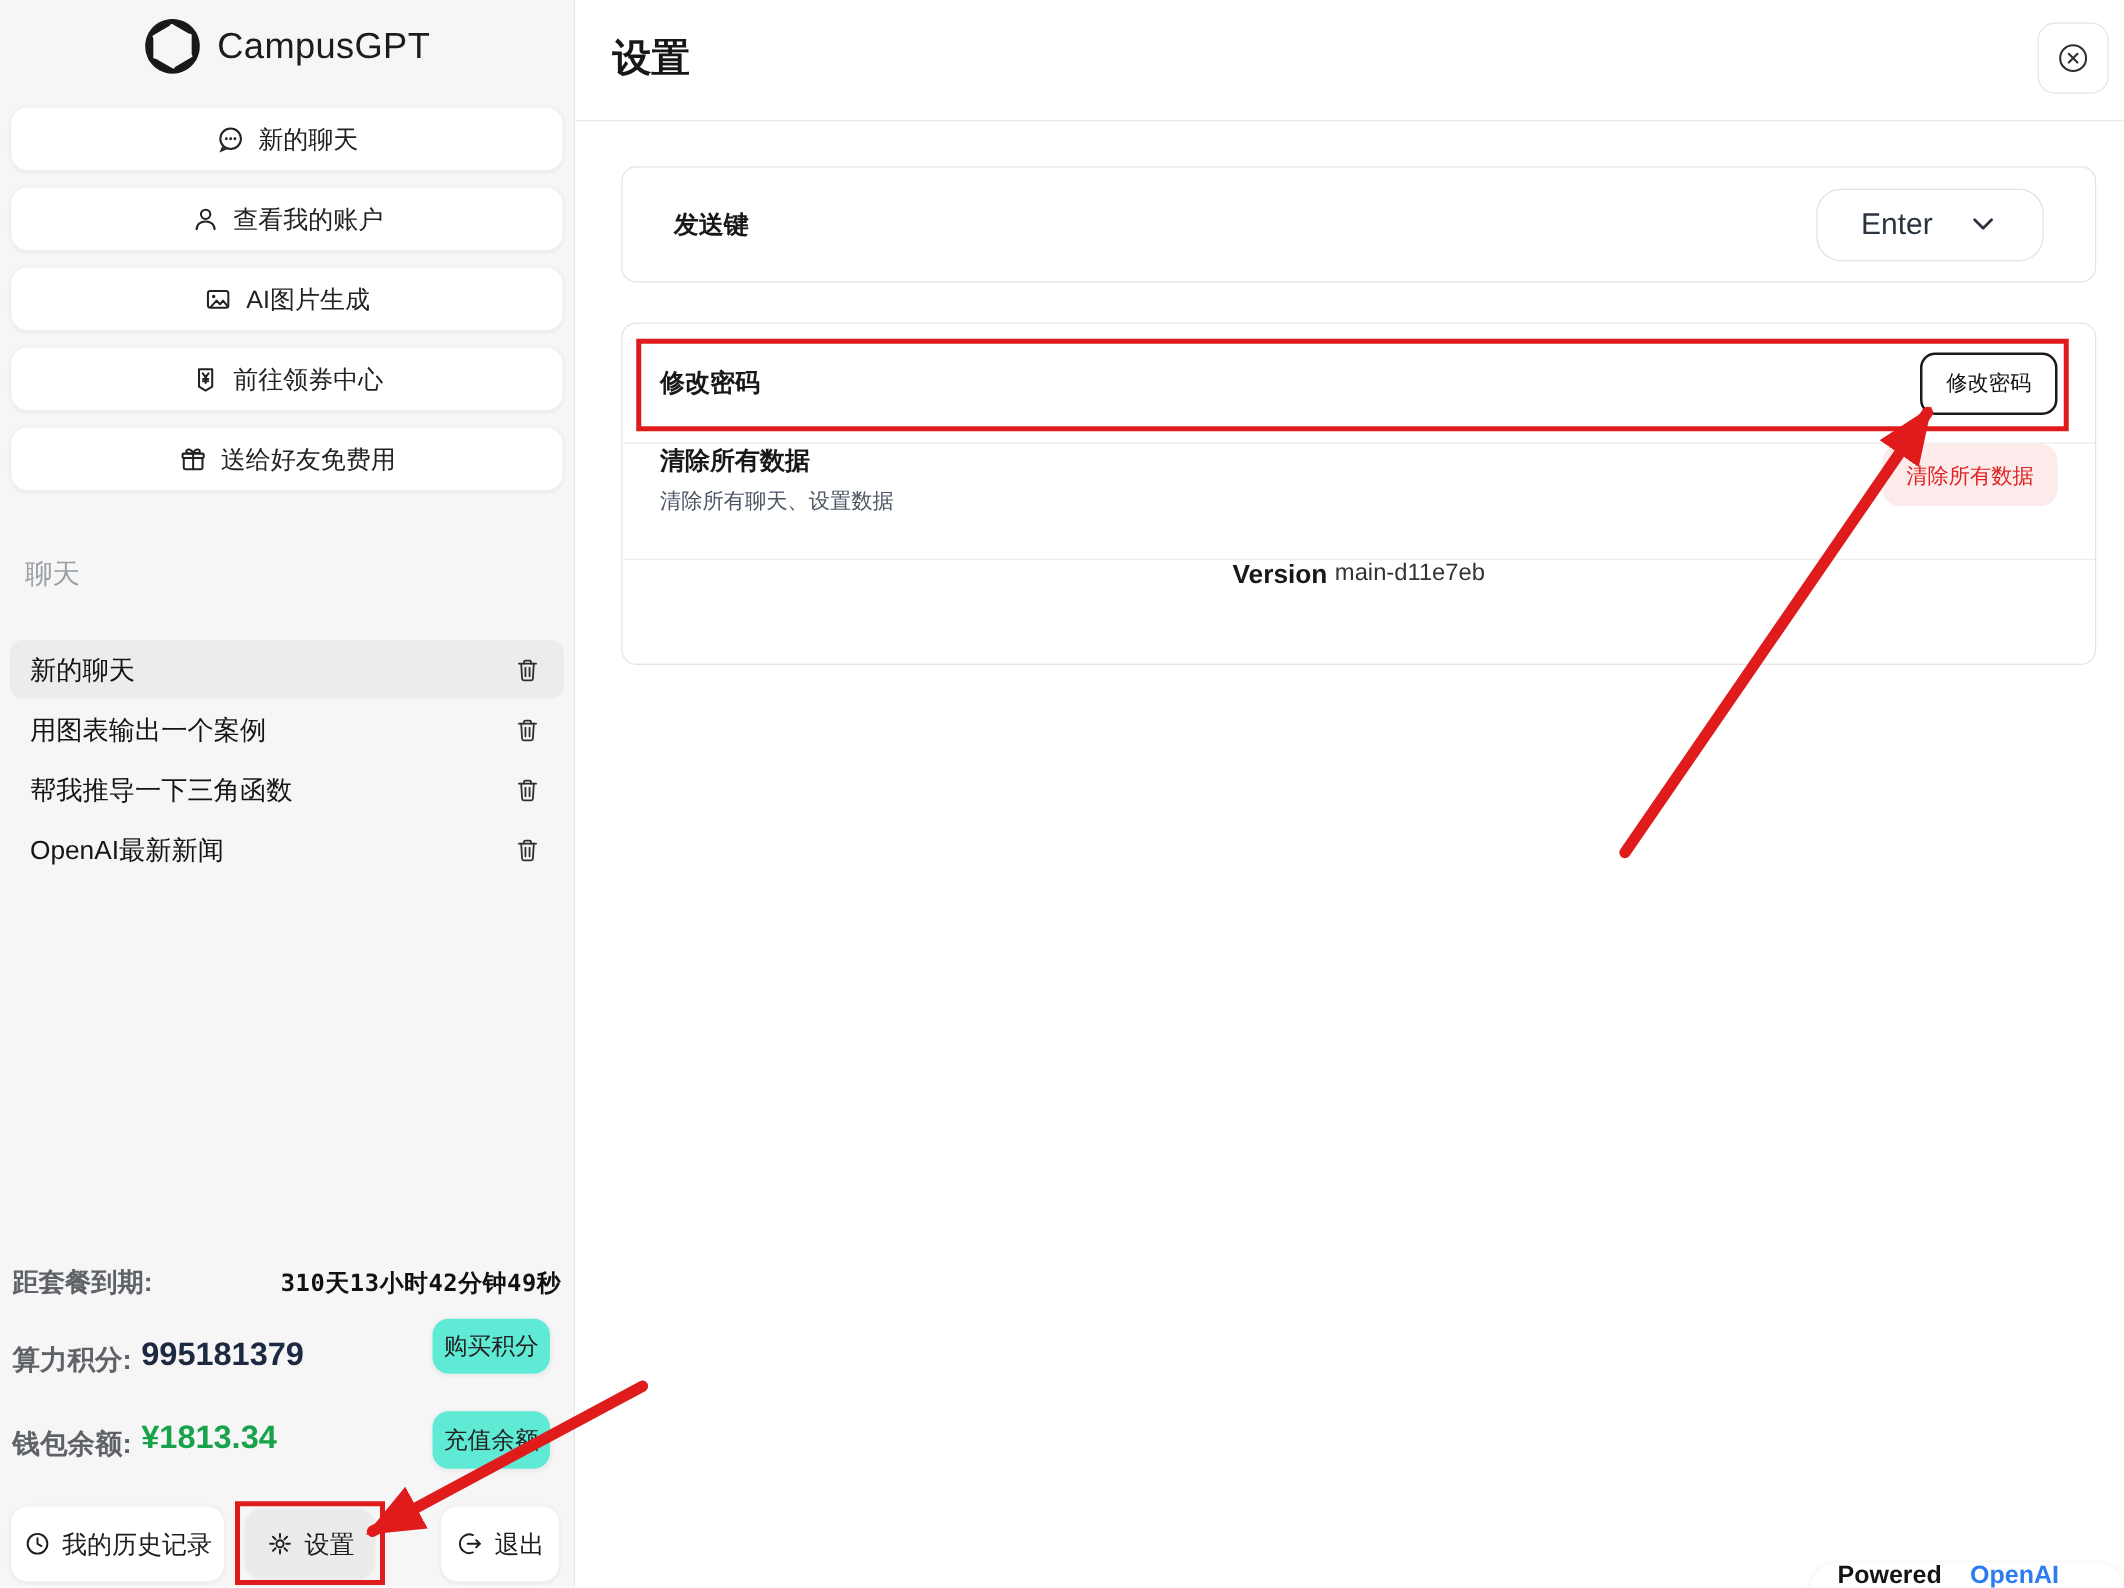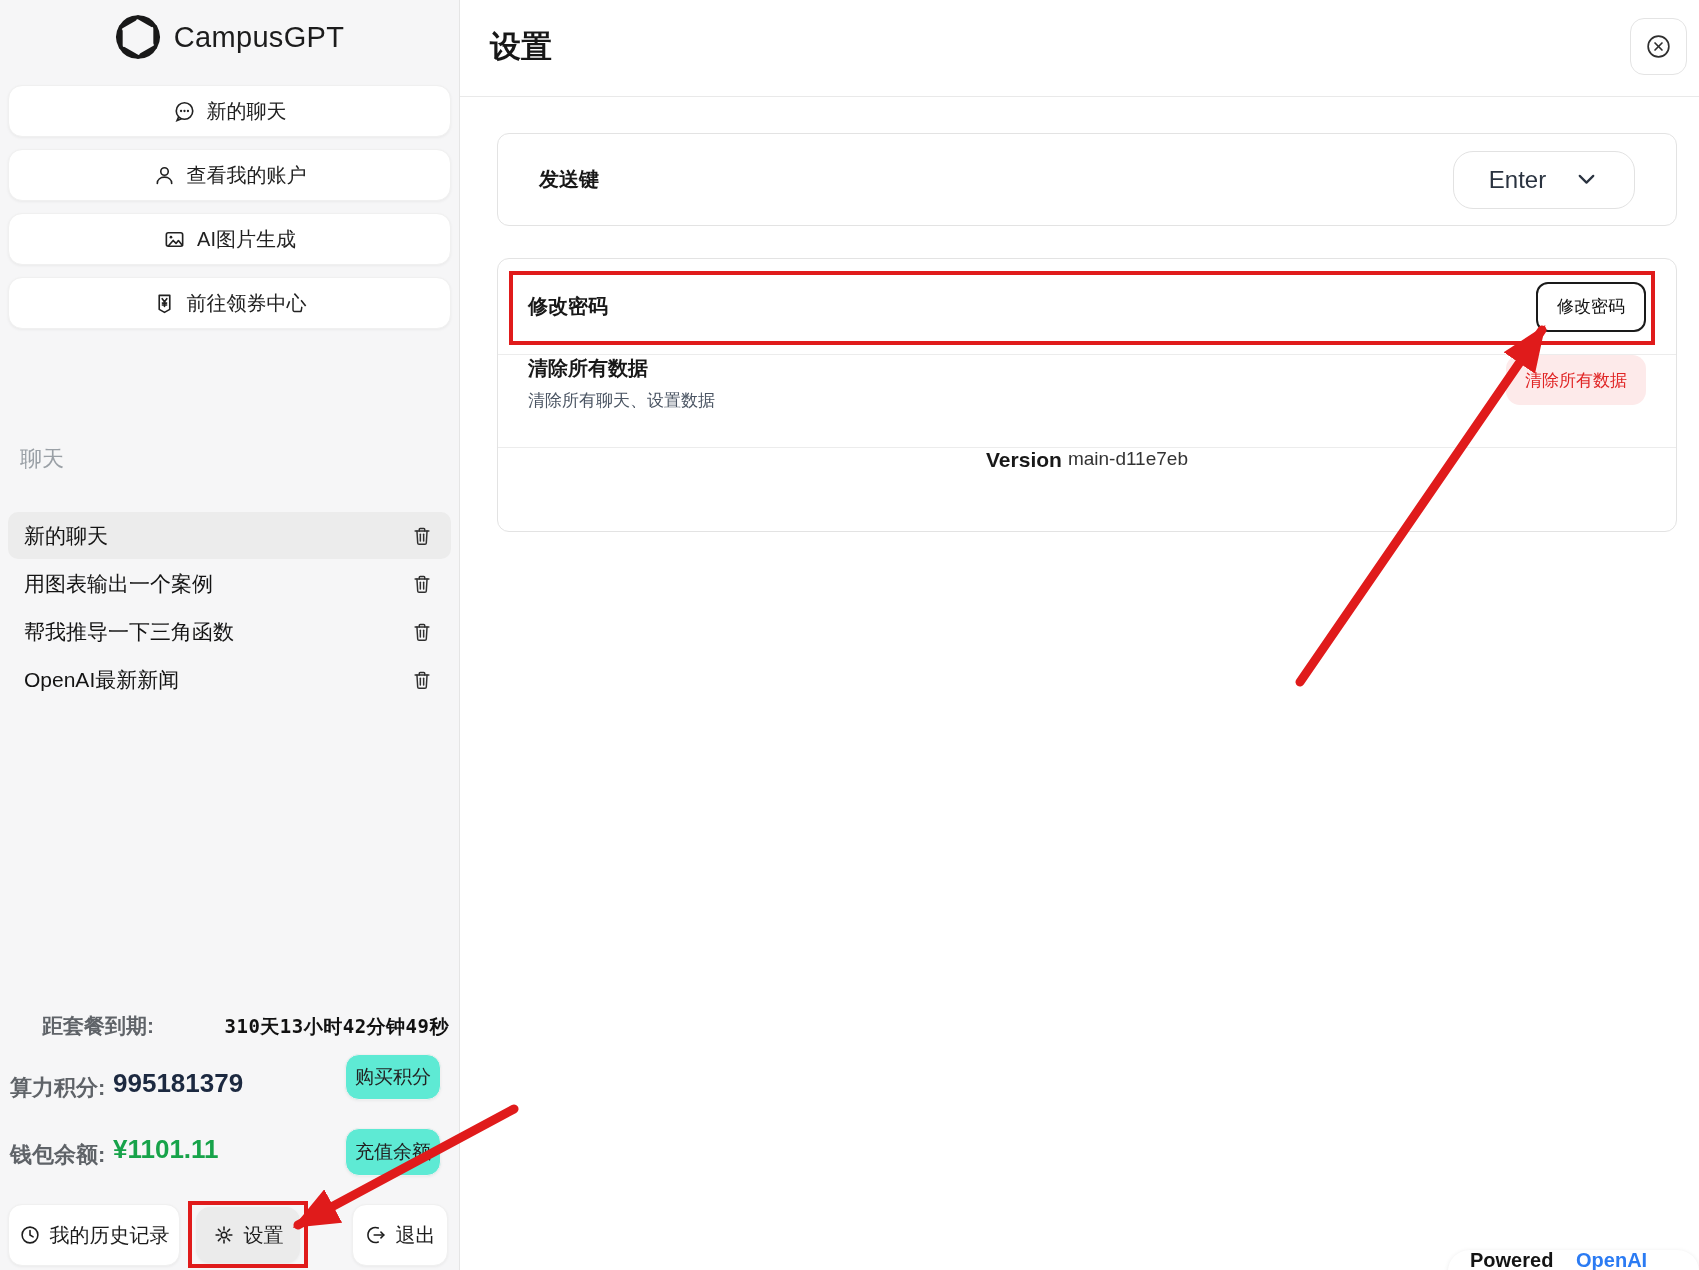--- a/index.html
+++ b/index.html
@@ -26,21 +26,21 @@
   .chats-label { position:absolute; left:20px; top:444px; font-size:22px; color:#9aa0a6; }
   .chat-list { position:absolute; top:512px; left:8px; right:8px;
     display:flex; flex-direction:column; gap:1px; }
   .chat-item { height:47px; display:flex; align-items:center; justify-content:space-between;
     padding:0 16px; border-radius:10px; font-size:21px; color:#141414; cursor:pointer; }
   .chat-item.selected { background:#ececec; }
   .trash-btn { background:none; border:none; cursor:pointer; padding:2px; color:#2f2f2f; }
 
   .stat-label { color:#5f6368; font-size:21px; font-weight:600; }
   .expiry-row { position:absolute; left:10px; right:10px; top:1012px;
-    display:flex; justify-content:space-between; align-items:baseline;margin-left:32px; }
+    display:flex; justify-content:space-between; align-items:baseline; }
   .expiry-value { font-family:"DejaVu Sans Mono","Liberation Mono",monospace;
     font-size:19px; font-weight:800; color:#111; letter-spacing:.5px; }
   .points-label  { position:absolute; left:10px; top:1073px; font-size:22px; }
   .points-value  { position:absolute; left:113px; top:1068px; font-size:26px; font-weight:700; color:#1c2940; }
   .balance-label { position:absolute; left:10px; top:1140px; font-size:22px; }
   .balance-value { position:absolute; left:113px; top:1134px; font-size:26px; font-weight:700; color:#17a34a; }
   .side-small-btn { position:absolute; width:96px; background:#5eead4; border:1px solid #f0f0f0;
     border-radius:14px; font-size:19px; color:#222; display:flex; align-items:center;
     justify-content:center; box-shadow:0 1px 3px rgba(0,0,0,.05); cursor:pointer;
     font-family:inherit; }
@@ -152,20 +152,31 @@
       <span>
         <svg width="23" height="23" viewBox="0 0 24 24" fill="none" stroke="#222" stroke-width="1.7" stroke-linecap="round" stroke-linejoin="round">
           <path d="M6.5 3.5 h11 v14.6 l-5.5 3.2 -5.5-3.2 z"></path>
           <path d="M9.6 7 L12 10.2 L14.4 7"></path>
           <path d="M12 10.2 V15"></path>
           <path d="M9.8 11.6 H14.2"></path>
           <path d="M9.8 13.6 H14.2"></path>
         </svg>
       </span>
       <span>前往领券中心</span>
+    </button>
+    <button class="menu-btn">
+      <span>
+        <svg width="23" height="23" viewBox="0 0 24 24" fill="none" stroke="#222" stroke-width="1.7" stroke-linecap="round" stroke-linejoin="round">
+          <rect x="4.2" y="10.8" width="15.6" height="9.4" rx="1.2"></rect>
+          <rect x="3.2" y="7.2" width="17.6" height="3.6" rx="0.8"></rect>
+          <path d="M12 7.2 V20.2"></path>
+          <path d="M12 7 c-1.2-3.4-5-4.4-5.6-1.9 c-.5 2 2.6 2.4 5.6 1.9 c3-.5 6.1-.1 5.6-1.9 c-.6-2.5-4.4-1.5-5.6 1.9"></path>
+        </svg>
+      </span>
+      <span>送给好友免费用</span>
     </button>
   </nav>
 
   <div class="chats-label">聊天</div>
 
   <div class="chat-list">
     <div class="chat-item selected">
       <span>新的聊天</span>
       <button class="trash-btn">
         <span>
@@ -226,21 +237,21 @@
   <div class="expiry-row">
     <span class="stat-label">距套餐到期:</span>
     <span class="expiry-value">310天13小时42分钟49秒</span>
   </div>
 
   <span class="stat-label points-label">算力积分:</span>
   <span class="points-value">995181379</span>
   <button class="side-small-btn buy-btn">购买积分</button>
 
   <span class="stat-label balance-label">钱包余额:</span>
-  <span class="balance-value">¥1101.11</span>
+  <span class="balance-value">¥1813.34</span>
   <button class="side-small-btn recharge-btn">充值余额</button>
 
   <button class="footer-btn history-btn">
     <span>
       <svg width="22" height="22" viewBox="0 0 24 24" fill="none" stroke="#1d1d1d" stroke-width="1.7" stroke-linecap="round">
         <circle cx="12" cy="12" r="8.6"></circle>
         <path d="M12 7.2 V12 l3.4 2"></path>
       </svg>
     </span>
     <span>我的历史记录</span>

